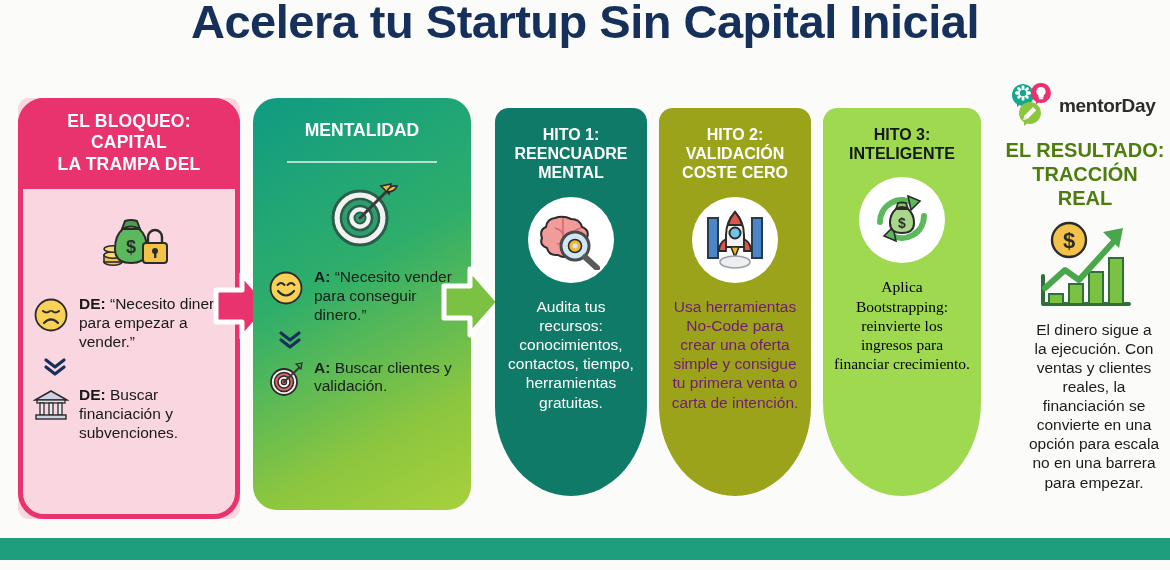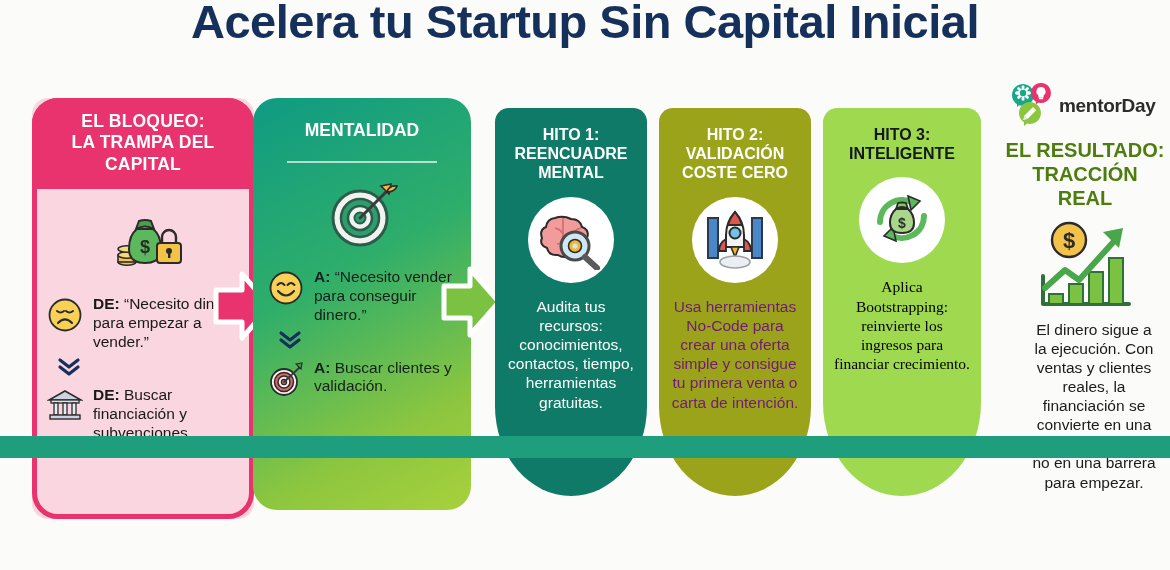--- a/index.html
+++ b/index.html
@@ -2,38 +2,38 @@
 <html><head>
 <meta charset="utf-8">
 <style>
   * { box-sizing: border-box; margin: 0; padding: 0; }
   html, body {
     width: 1170px; height: 570px;
     overflow: hidden;
     background: #fbfbf9;
     font-family: "Liberation Sans", sans-serif;
   }
-  #canvas { position: relative; width: 1170px; height: 458px; background: #fbfbf9; }
+  #canvas { position: relative; width: 1170px; height: 560px; background: #fbfbf9; }
 
   
   .title {
     position: absolute; left: 0; top: -6px; width: 1170px;
     text-align: center;
     font-size: 47px; font-weight: bold; letter-spacing: -0.5px;
     color: #16305c; white-space: nowrap;
   }
 
   
   .card { position: absolute; overflow: hidden; }
 
   
   #card1 {
-    left: 32px; top: 98px; width: 222px; height: 421px;
+    left: 18px; top: 98px; width: 222px; height: 421px;
     background: #f9d6e0;
-    border-radius: 16px;
+    border-radius: 11px;
     box-shadow: 0 4px 0 0 #e0state;
   }
   #card1 .hdr {
     background: #e8336f; color: #ffffff;
     padding: 13px 8px 14px;
     font-size: 17.5px; font-weight: bold; line-height: 1.22;
     text-align: center; letter-spacing: 0.2px;
     border-radius: 26px 26px 0 0;
   }
   #card1 .frame {
@@ -126,22 +126,22 @@
 </head>
 <body>
 
 <div id="canvas">
 
   <div class="title">Acelera tu Startup Sin Capital Inicial</div>
 
   <div class="card" id="card1">
     <div class="hdr">
       <div>EL BLOQUEO:</div>
+      <div>CAPITAL</div>
       <div>LA TRAMPA DEL</div>
-      <div>CAPITAL</div>
     </div>
     <div class="bigicon">
       <svg width="96" height="70" viewBox="0 0 96 70">
         <ellipse cx="32" cy="55" rx="9" ry="3.2" fill="#f2c249" stroke="#2b2b2b" stroke-width="1.6"></ellipse>
         <rect x="23" y="48" width="18" height="7" fill="#f2c249" stroke="#2b2b2b" stroke-width="1.6"></rect>
         <ellipse cx="32" cy="48" rx="9" ry="3.2" fill="#f7d97a" stroke="#2b2b2b" stroke-width="1.6"></ellipse>
         <ellipse cx="32" cy="42" rx="9" ry="3.2" fill="#f7d97a" stroke="#2b2b2b" stroke-width="1.6"></ellipse>
         <path d="M42 22 q-8 6 -8 20 q0 14 16 14 q16 0 16 -14 q0 -14 -8 -20 z" fill="#5cb85c" stroke="#2b2b2b" stroke-width="2"></path>
         <path d="M41 22 q9 -5 18 0 l-3 -8 q-6 -2 -12 0 z" fill="#4aa04a" stroke="#2b2b2b" stroke-width="2"></path>
         <text x="50" y="46" font-size="18" font-weight="bold" text-anchor="middle" fill="#2b2b2b" font-family="'Liberation Sans',sans-serif">$</text>

